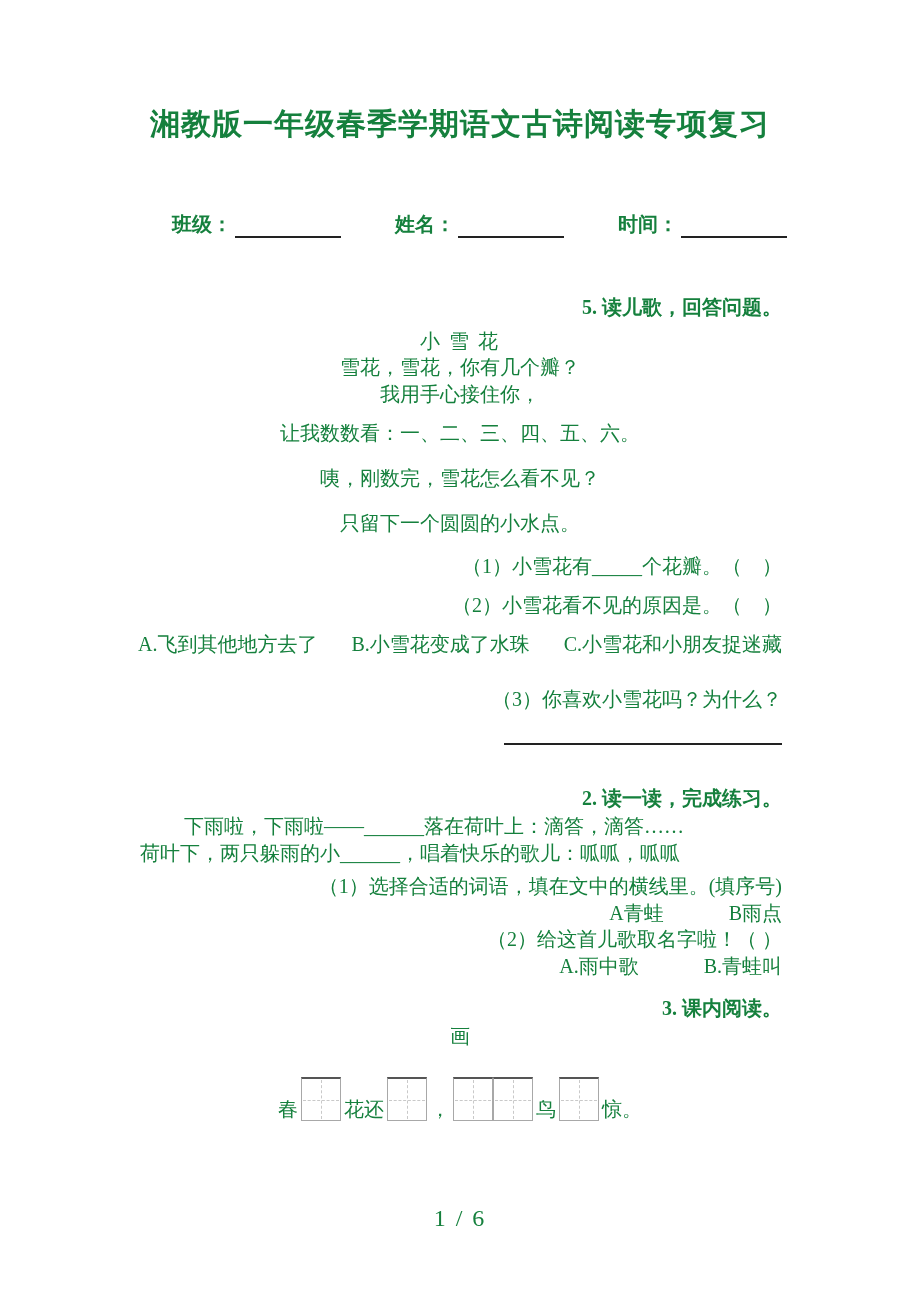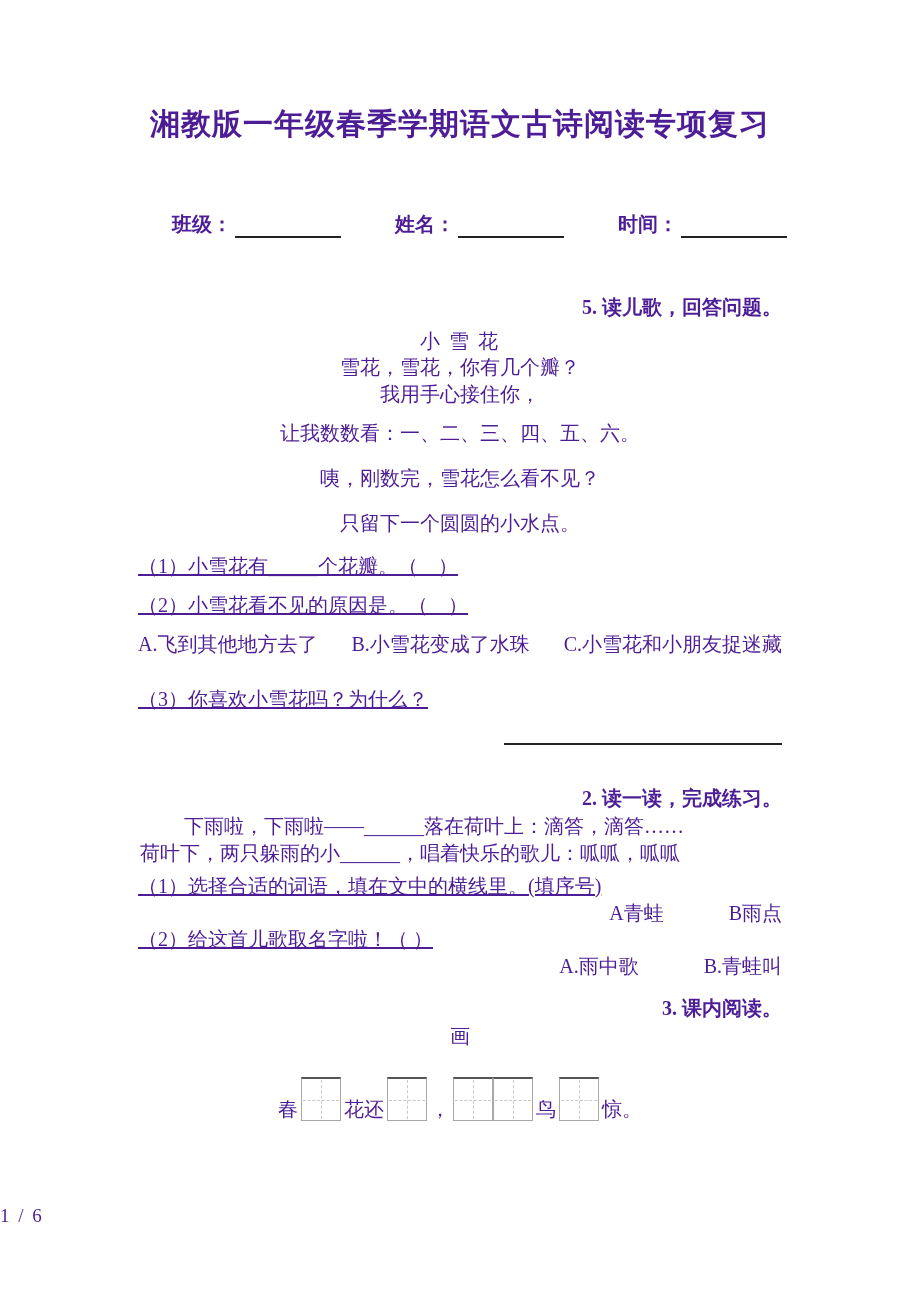--- a/index.html
+++ b/index.html
@@ -1,21 +1,21 @@
 <!DOCTYPE html>
 <html><head>
 <meta charset="utf-8">
 <style>
   html,body{margin:0;padding:0;background:#fff;}
   .page{
     position:relative;
     width:920px;height:1302px;
     background:#ffffff;
     font-family:"Liberation Serif","DejaVu Serif",serif;
-    color:#4c1d95;
+    color:#15803d;
     overflow:hidden;
   }
   .doc-title{
     margin:104px 0 0 0;
     text-align:center;
     font-size:30px;
     font-weight:bold;
     letter-spacing:1px;
   }
   .info-row{
@@ -32,21 +32,21 @@
     border-bottom:2px solid #222;
     margin-left:3px;
   }
   .content{margin:0 138px;width:644px;font-size:20px;}
   .sec-heading{text-align:right;font-weight:bold;font-size:20px;line-height:26px;}
   .s1-heading{margin-top:56px;}
   .poem-title{text-align:center;margin-top:8px;line-height:26px;letter-spacing:2px;}
   .poem-line{text-align:center;line-height:27px;}
   .mt12{margin-top:12px;}
   .mt18{margin-top:18px;font-family:Liberation Serif, serif;}
-  .q-right{text-align:left;line-height:27px;text-decoration:underline;}
+  .q-right{text-align:right;line-height:27px;}
   .q1{margin-top:16px;}
   .opts-right{text-align:right;line-height:26px;}
   .opts-right .opt{margin-left:46px;}
   .opts-right .opt:first-child{margin-left:0;}
   .opts-spread{display:flex;justify-content:space-between;margin-top:12px;line-height:27px;}
   .q3{margin-top:28px;}
   .answer-underline{
     margin:30px 0 0 auto;
     width:278px;height:2px;
     background:#222;
@@ -81,21 +81,22 @@
     content:"";position:absolute;left:1px;right:1px;top:50%;
     border-top:1px dashed #c9c9c9;
   }
   .tzg-cell::after{
     content:"";position:absolute;top:1px;bottom:1px;left:50%;
     border-left:1px dashed #c9c9c9;
   }
   .page-footer{
     position:absolute;
     left:0;right:0;top:1205px;
-    font-size:19px;
+    text-align:center;
+    font-size:24px;
     letter-spacing:2px;
   }
 </style>
 </head>
 <body>
 
 <div class="page">
 
   <div class="doc-title">湘教版一年级春季学期语文古诗阅读专项复习</div>
 

